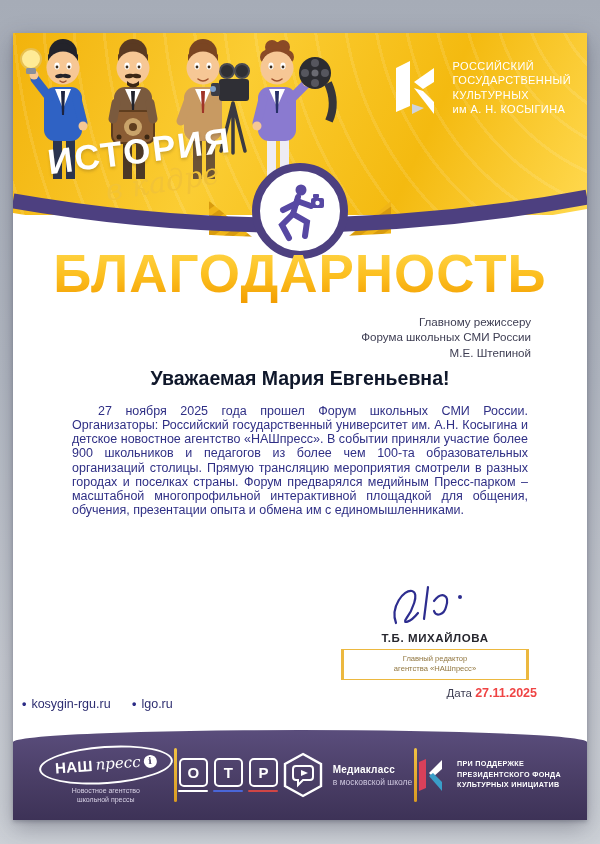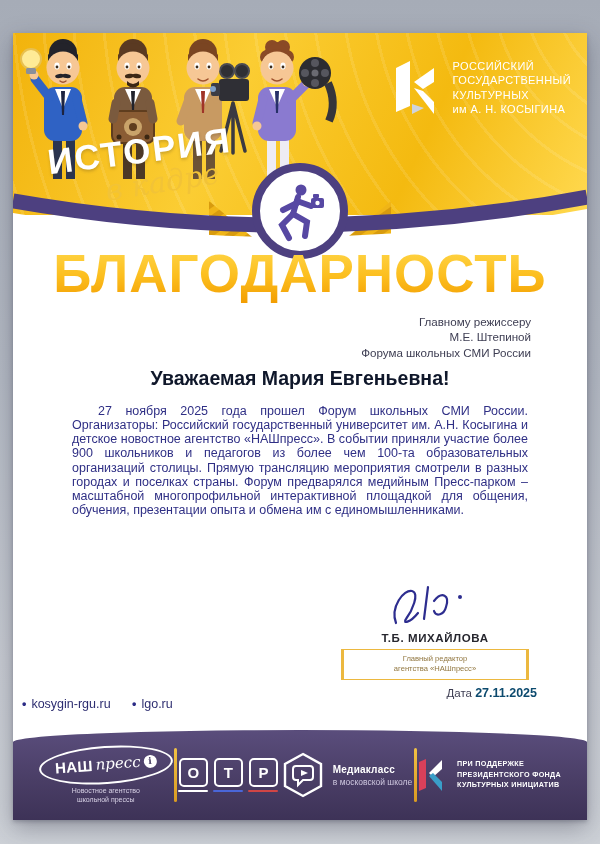--- a/index.html
+++ b/index.html
@@ -46,21 +46,21 @@
   
   .sigcol{position:absolute;top:552px;width:212px;text-align:center;}
   .sigL{left:68px;} .sigR{left:316px;}
   .signame{font-size:11.5px;font-weight:800;letter-spacing:.6px;color:#26262e;margin-top:1px;}
   .sigbox{
     margin:5px auto 0;width:188px;padding:4px 6px;box-sizing:border-box;
     border:1px solid #ecb83f;border-left-width:3px;border-right-width:3px;
     font-size:7.6px;line-height:1.35;color:#91763f;
   }
   .dateline{margin-top:6px;text-align:right;padding-right:4px;font-size:11.5px;color:#3d3d52;}
-  .dateline b{font-size:12.5px;color:#0c4a6e;font-weight:800;}
+  .dateline b{font-size:12.5px;color:#ef4444;font-weight:800;}
   .links{position:absolute;left:0;top:664px;width:460px;text-align:left;font-size:12.5px;color:#2d2d70;}
   .links .lk{margin:0 9px;}
   .links .blt{font-weight:bold;margin-right:5px;color:#2b2b85;}
   
   .footer{
     position:absolute;left:0;top:697px;width:574px;height:90px;z-index:2;
     background:linear-gradient(180deg,#5a4d7c 0%,#4a3e66 55%,#3d3257 100%);
     border-top-left-radius:50% 12px;border-top-right-radius:50% 12px;
     display:flex;align-items:center;justify-content:space-between;
     padding:0 26px;box-sizing:border-box;
@@ -250,22 +250,22 @@
       <rect x="15" y="-13" width="13" height="10" rx="2" fill="#5748a3"></rect>
       <rect x="17" y="-17" width="6" height="4" rx="1" fill="#5748a3"></rect>
       <circle cx="21.5" cy="-8" r="2.2" fill="#ffffff"></circle>
     </g>
   </svg>
 
   <div class="title">БЛАГОДАРНОСТЬ</div>
 
   <div class="addr">
     <div>Главному режиссеру</div>
+    <div>Форума школьных СМИ России</div>
     <div>М.Е. Штепиной</div>
-    <div>Форума школьных СМИ России</div>
   </div>
 
   <div class="salut">Уважаемая Мария Евгеньевна!</div>
 
   <div class="bodytext">
     <p>27 ноября 2025 года прошел Форум школьных СМИ России. Организаторы: Российский государственный университет им. А.Н. Косыгина и детское новостное агентство «НАШпресс». В событии приняли участие более 900 школьников и педагогов из более чем 100-та образовательных организаций столицы. Прямую трансляцию мероприятия смотрели в разных городах и поселках страны. Форум предварялся медийным Пресс-парком – масштабной многопрофильной интерактивной площадкой для общения, обучения, презентации опыта и обмена им с единомышленниками.</p>
   </div>
 
 
   <div class="sigcol sigR">

